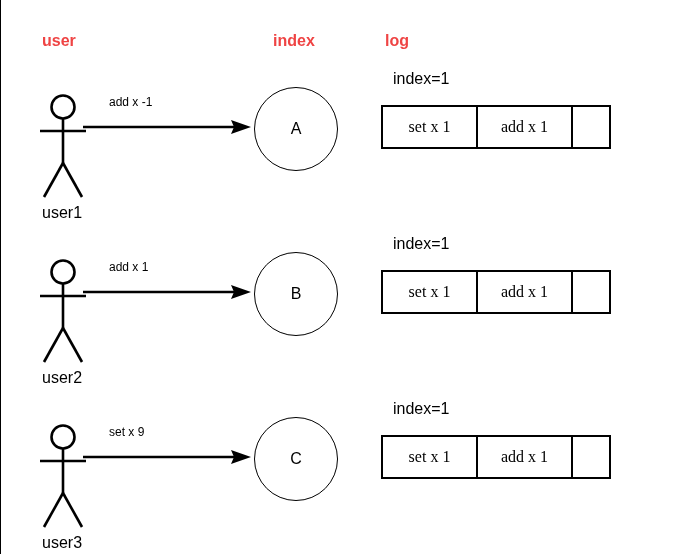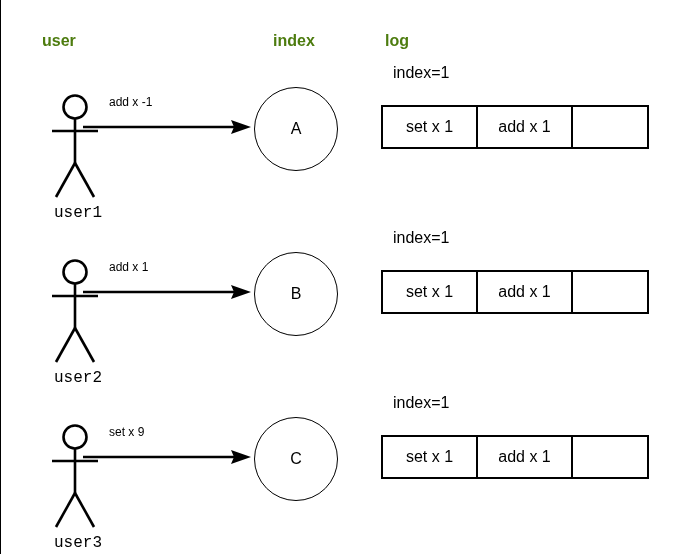--- a/index.html
+++ b/index.html
@@ -19,44 +19,43 @@
     overflow: hidden;
     border-left: 1px solid #000000;
     box-sizing: border-box;
   }
 
   
   .col-header {
     position: absolute;
     font-size: 16px;
     font-weight: bold;
-    color: #4d7c0f;
+    color: #ef4444;
     white-space: nowrap;
     line-height: 20px;
   }
   #hdr-user { left: 41px;  top: 31px; }
   #hdr-node { left: 272px; top: 31px; }
   #hdr-log  { left: 384px; top: 31px; }
 
   
   .row {
     position: absolute;
     left: 0;
     width: 691px;
     height: 165px;
   }
 
   
   .actor {
     position: absolute;
-    left: 46px;
+    left: 34px;
     top: 18px;
     width: 80px;
     height: 165px;
-    font-family: Liberation Mono, monospace;
   }
   .actor svg { display: block; }
   .actor-label {
     position: absolute;
     left: 7px;
     top: 125px;
     font-size: 16px;
     color: #000000;
     white-space: nowrap;
     line-height: 20px;
@@ -98,36 +97,37 @@
   .node-label {
     font-size: 16px;
     color: #000000;
     line-height: 18px;
   }
 
   
   .log-index {
     position: absolute;
     left: 392px;
-    top: 3px;
+    top: 9px;
     font-size: 16px;
     color: #000000;
     white-space: nowrap;
     line-height: 20px;
   }
   .log-table {
     position: absolute;
     left: 380px;
     top: 45px;
-    width: 268px;
+    width: 230px;
     height: 44px;
     display: flex;
     border: 2px solid #000000;
     box-sizing: border-box;
     background: #ffffff;
+    font-family: Liberation Serif, serif;
   }
   .log-cell {
     flex: 0 0 95px;
     border-right: 2px solid #000000;
     box-sizing: border-box;
     display: flex;
     align-items: center;
     justify-content: center;
     font-size: 16px;
     color: #000000;

